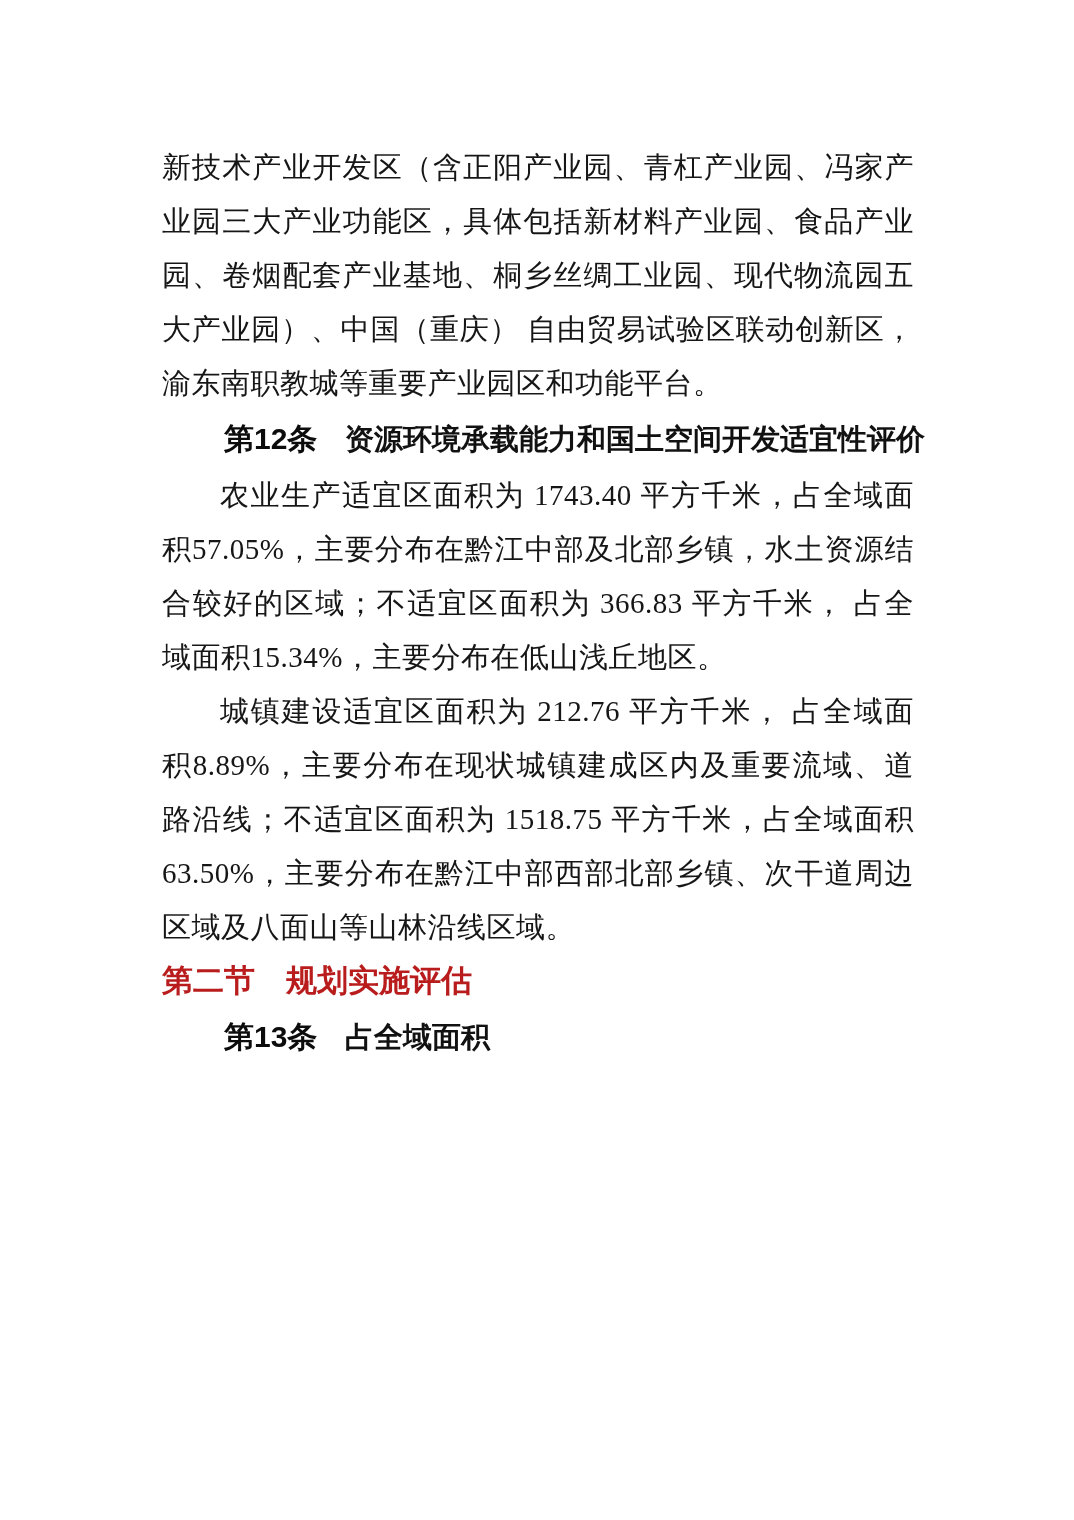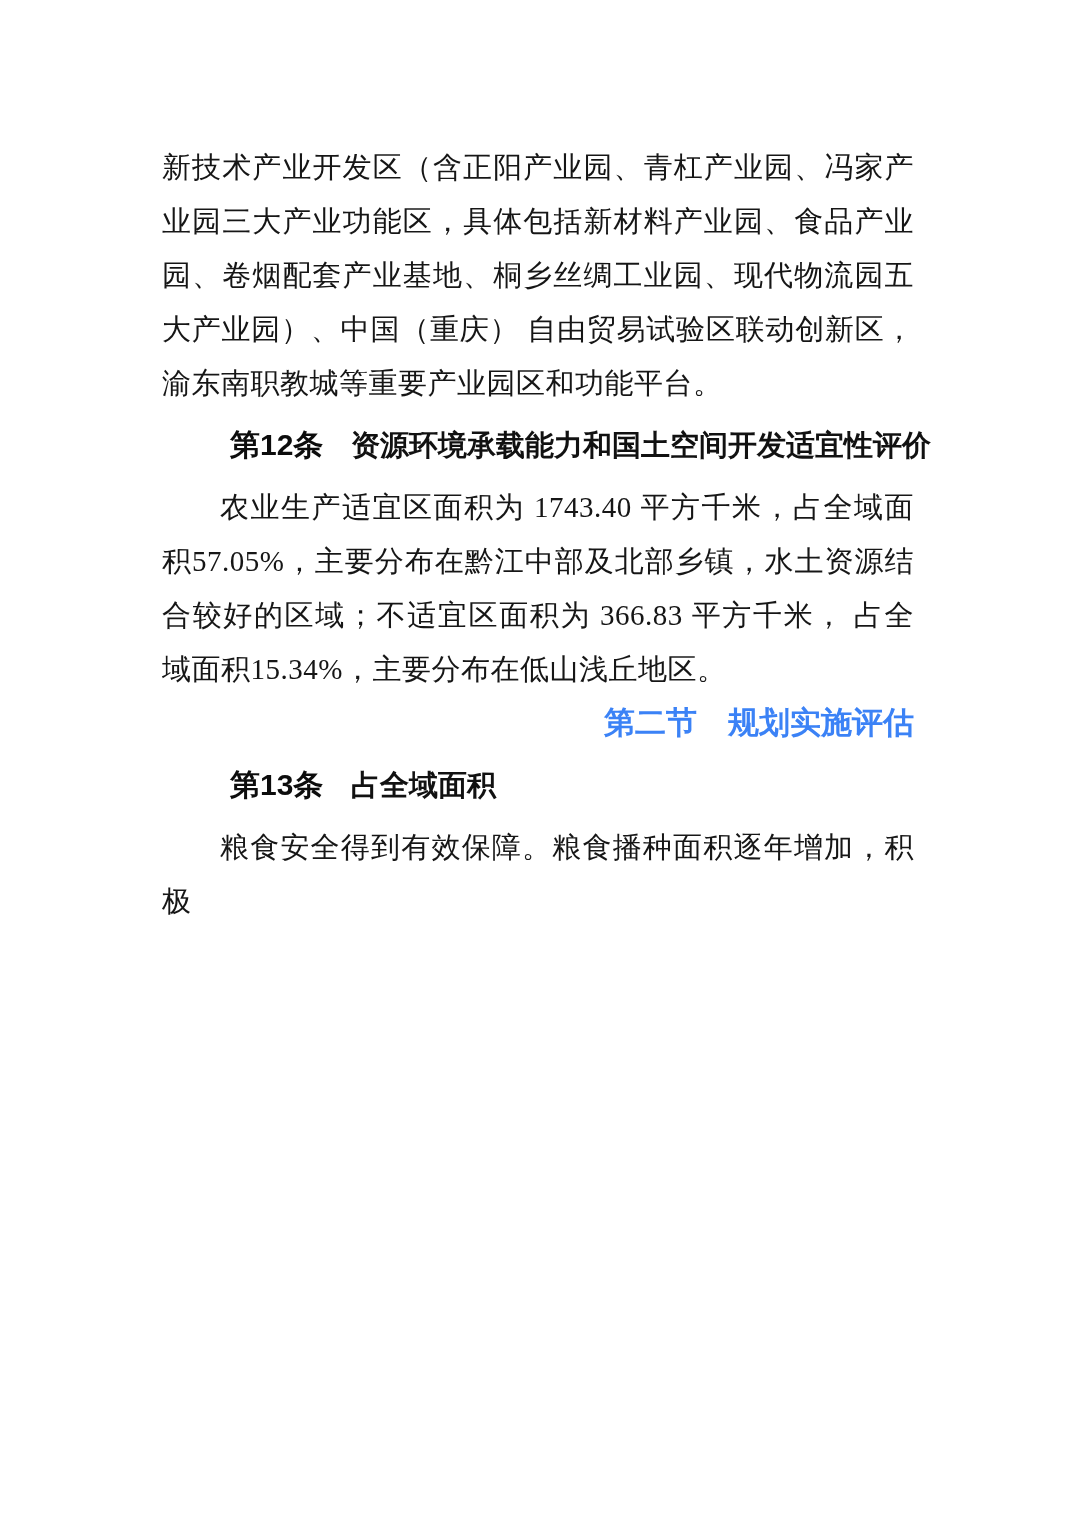--- a/index.html
+++ b/index.html
@@ -30,47 +30,47 @@
     text-align: justify;
     text-justify: inter-character;
     text-indent: 2em;
     letter-spacing: 0.5px;
     color: #161616;
   }
   .no-indent {
     text-indent: 0;
   }
   .article-heading {
-    margin: 8px;
+    margin: 2px;
     text-indent: 2em;
     line-height: 54px;
     font-size: 30px;
     text-align: left;
     white-space: nowrap;
   }
   .article-label {
     font-family: "Liberation Sans", sans-serif;
     font-weight: 700;
     color: #0c0c0c;
   }
   .article-title {
     font-family: "Liberation Serif", serif;
     font-weight: 700;
     font-size: 29px;
     margin-left: 0.95em;
     color: #111111;
   }
   .section-heading {
     margin: 0;
-    text-align: right;
+    text-align: left;
     font-family: "Liberation Sans", sans-serif;
     font-weight: 700;
     font-size: 31px;
     line-height: 54px;
-    color: #3b82f6;
+    color: #b91c1c;
   }
   .section-title {
     margin-left: 1em;
   }
   .page-footer {
     position: absolute;
     left: 0;
     right: 0;
     top: 1396px;
     text-align: center;
@@ -87,25 +87,25 @@
 <div class="page">
   <main class="content">
 
     <p class="body-para no-indent">新技术产业开发区（含正阳产业园、青杠产业园、冯家产业园三大产业功能区，具体包括新材料产业园、食品产业园、卷烟配套产业基地、桐乡丝绸工业园、现代物流园五大产业园）、中国（重庆） 自由贸易试验区联动创新区，渝东南职教城等重要产业园区和功能平台。</p>
 
     <p class="article-heading"><span class="article-label">第12条</span><span class="article-title">资源环境承载能力和国土空间开发适宜性评价</span></p>
 
 
     <p class="body-para">农业生产适宜区面积为 1743.40 平方千米，占全域面积57.05%，主要分布在黔江中部及北部乡镇，水土资源结合较好的区域；不适宜区面积为 366.83 平方千米， 占全域面积15.34%，主要分布在低山浅丘地区。</p>
 
+    <p class="body-para">城镇建设适宜区面积为 212.76 平方千米， 占全域面积8.89%，主要分布在现状城镇建成区内及重要流域、道路沿线；不适宜区面积为 1518.75 平方千米，占全域面积63.50%，主要分布在黔江中部西部北部乡镇、次干道周边区域及八面山等山林沿线区域。</p>
 
     <h2 class="section-heading"><span class="section-label">第二节</span><span class="section-title">规划实施评估</span></h2>
 
     <p class="article-heading"><span class="article-label">第13条</span><span class="article-title">占全域面积</span></p>
 
-    <p class="body-para">粮食安全得到有效保障。粮食播种面积逐年增加，积极</p>
 
   </main>
 
   <footer class="page-footer">
     <span class="page-number">10</span>
   </footer>
 </div>
 
 </body></html>

